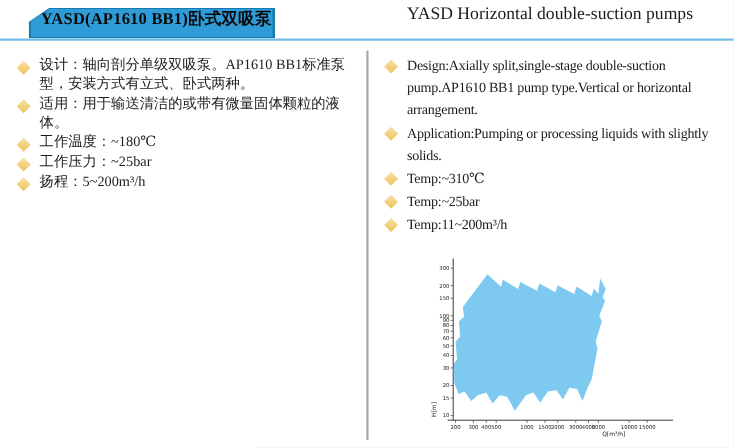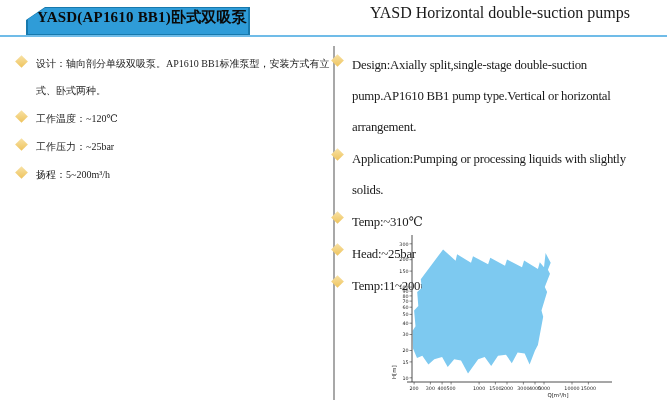--- a/index.html
+++ b/index.html
@@ -31,22 +31,22 @@
   .header-underline {
     position:absolute; left:0; top:35px; width:667px; height:2px;
     background:#70bce8;
   }
   
   .divider {
     position:absolute; left:333px; top:46px; width:2px; height:354px;
     background:#a8a8a8;
   }
   .col { position:absolute; color:#1b1b1b; }
-  .col-left  { left:10px;  top:50px; width:322px; font-size:10px; line-height:27px; }
-  .col-right { left:326px; top:50px; width:316px; font-size:12.8px; line-height:31px; letter-spacing:-0.25px; }
+  .col-left  { left:10px;  top:50px; width:322px; font-size:13px; line-height:17px; }
+  .col-right { left:344px; top:50px; width:316px; font-size:12.8px; line-height:20px; letter-spacing:-0.25px; }
   .item { position:relative; padding-left:26px; margin-bottom:1px; }
   .bullet {
     position:absolute; left:7px; top:7px; width:9px; height:9px;
     background:linear-gradient(135deg,#f8e2a6 0%,#eec35c 100%);
     transform:rotate(45deg);
   }
   .col-right .bullet { top:6px; }
   
   .chart-wrap { position:absolute; left:388px; top:230px; width:265px; height:175px; }
   svg text { font-family:"DejaVu Sans","Liberation Sans",sans-serif; }
@@ -65,21 +65,25 @@
 
   <div class="divider"></div>
 
   <div class="col col-left">
     <div class="item">
       <span class="bullet"></span>
       <span>设计：轴向剖分单级双吸泵。AP1610 BB1标准泵型，安装方式有立式、卧式两种。</span>
     </div>
     <div class="item">
       <span class="bullet"></span>
-      <span>工作温度：~120℃</span>
+      <span>适用：用于输送清洁的或带有微量固体颗粒的液体。</span>
+    </div>
+    <div class="item">
+      <span class="bullet"></span>
+      <span>工作温度：~180℃</span>
     </div>
     <div class="item">
       <span class="bullet"></span>
       <span>工作压力：~25bar</span>
     </div>
     <div class="item">
       <span class="bullet"></span>
       <span>扬程：5~200m³/h</span>
     </div>
   </div>
@@ -92,21 +96,21 @@
     <div class="item">
       <span class="bullet"></span>
       <span>Application:Pumping or processing liquids with slightly solids.</span>
     </div>
     <div class="item">
       <span class="bullet"></span>
       <span>Temp:~310℃</span>
     </div>
     <div class="item">
       <span class="bullet"></span>
-      <span>Head:~25bar</span>
+      <span>Temp:~25bar</span>
     </div>
     <div class="item">
       <span class="bullet"></span>
       <span>Temp:11~200m³/h</span>
     </div>
   </div>
 
   <div class="chart-wrap">
     <svg id="pump-chart-svg" width="265" height="175" viewBox="0 0 265 175">
         <polygon points="25.0,118.6 24.6,100.8 27.5,96.3 26.1,80.6 30.3,75.9 29.2,62.1 33.8,57.9 32.8,49.2 55.1,19.4 67.6,30.7 69.1,24.2 83.0,32.8 85.0,26.3 100.1,34.3 102.3,27.8 117.0,35.7 119.0,29.4 134.0,37.3 136.1,30.5 149.9,39.0 151.8,32.2 156.0,37.3 157.6,23.1 162.7,32.8 159.9,39.8 162.0,43.8 156.8,57.1 159.1,62.1 153.5,80.6 155.2,86.8 149.9,115.0 147.0,120.5 141.6,134.6 136.7,123.6 129.6,122.5 123.8,133.2 118.0,124.7 110.0,125.8 103.2,136.0 96.7,126.9 90.2,129.3 80.0,143.4 73.0,130.6 66.2,129.3 59.7,136.9 54.1,126.9 46.3,129.3 40.4,134.6 34.3,125.8 29.0,128.1" fill="#7dc9f0"></polygon>

